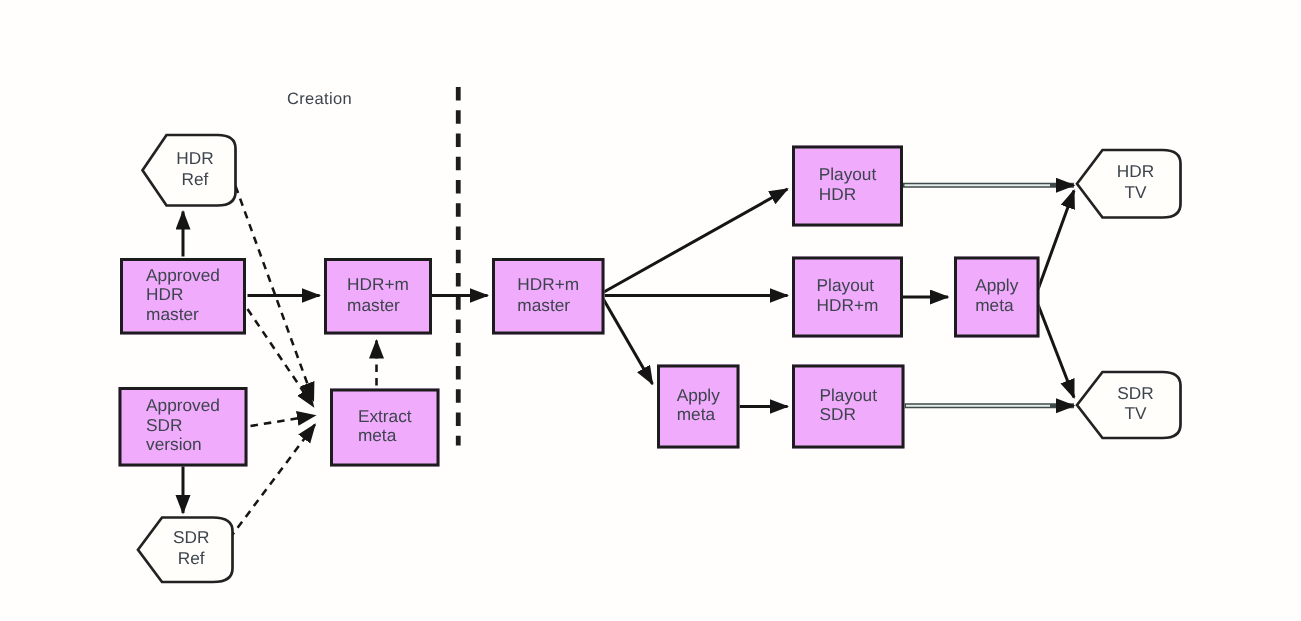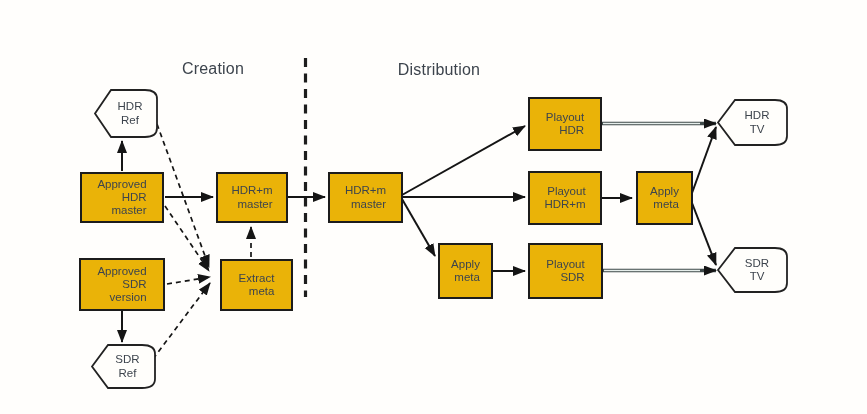--- a/index.html
+++ b/index.html
@@ -11,37 +11,37 @@
     background: #fffefc;
     overflow: hidden;
   }
   .edges-layer {
     position: absolute;
     left: 0; top: 0;
     width: 867px; height: 414px;
   }
   .section-header {
     position: absolute;
-    font-size: 16px;
+    font-size: 11px;
     color: #3d444d;
     font-weight: 400;
     text-align: center;
     letter-spacing: 0.2px;
   }
   .hdr-creation { left: 168px; top: 60px; width: 90px; }
   .hdr-distribution { left: 383px; top: 61px; width: 112px; }
   .box {
     position: absolute;
     box-sizing: border-box;
-    background: #eab308;
+    background: #f0abfc;
     border: 2.5px solid #1c1c1c;
     display: flex;
     align-items: center;
     justify-content: center;
-    text-align: right;
+    text-align: left;
     font-size: 11.5px;
     line-height: 1.14;
     color: #3d444d;
     white-space: pre-line;
   }
   .hex-label {
     position: absolute;
     display: flex;
     align-items: center;
     justify-content: center;
@@ -98,21 +98,20 @@
 
     <g fill="#fffefb" stroke="#222222" stroke-width="1.8">
       <path d="M 95 113.5 L 111 90 L 145 90 Q 157 90 157 99 L 157 128 Q 157 137 145 137 L 111 137 Z"></path>
       <path d="M 92 366.5 L 108 345 L 142 345 Q 155 345 155 354 L 155 379 Q 155 388 142 388 L 108 388 Z"></path>
       <path d="M 718 122.5 L 735 100 L 775 100 Q 787 100 787 109 L 787 136 Q 787 145 775 145 L 735 145 Z"></path>
       <path d="M 718 270 L 735 248 L 775 248 Q 787 248 787 257 L 787 283 Q 787 292 775 292 L 735 292 Z"></path>
     </g>
   </svg>
 
   <div class="section-header hdr-creation">Creation</div>
-  <div class="section-header hdr-distribution">Distribution</div>
 
   <div class="box" style="left:80px; top:172px; width:84px; height:51px;">Approved
 HDR
 master</div>
   <div class="box" style="left:79px; top:258px; width:86px; height:53px;">Approved
 SDR
 version</div>
   <div class="box" style="left:216px; top:172px; width:72px; height:51px;">HDR+m
 master</div>
   <div class="box" style="left:220px; top:259px; width:73px; height:52px;">Extract

